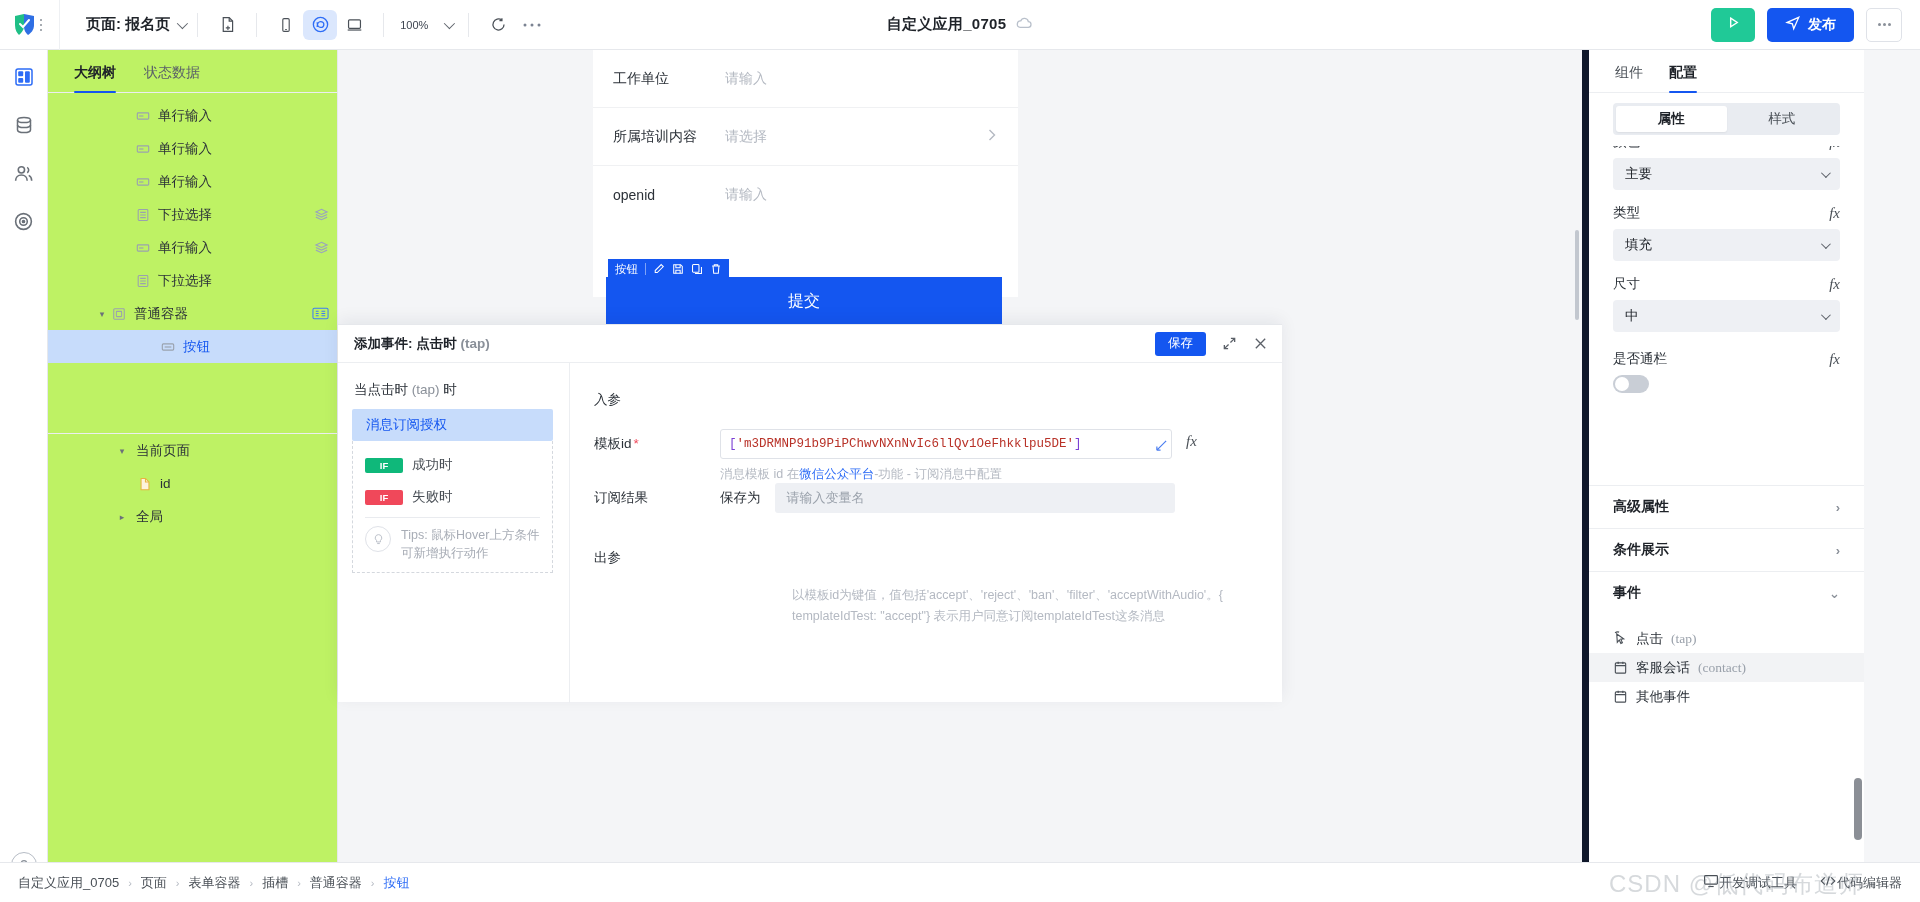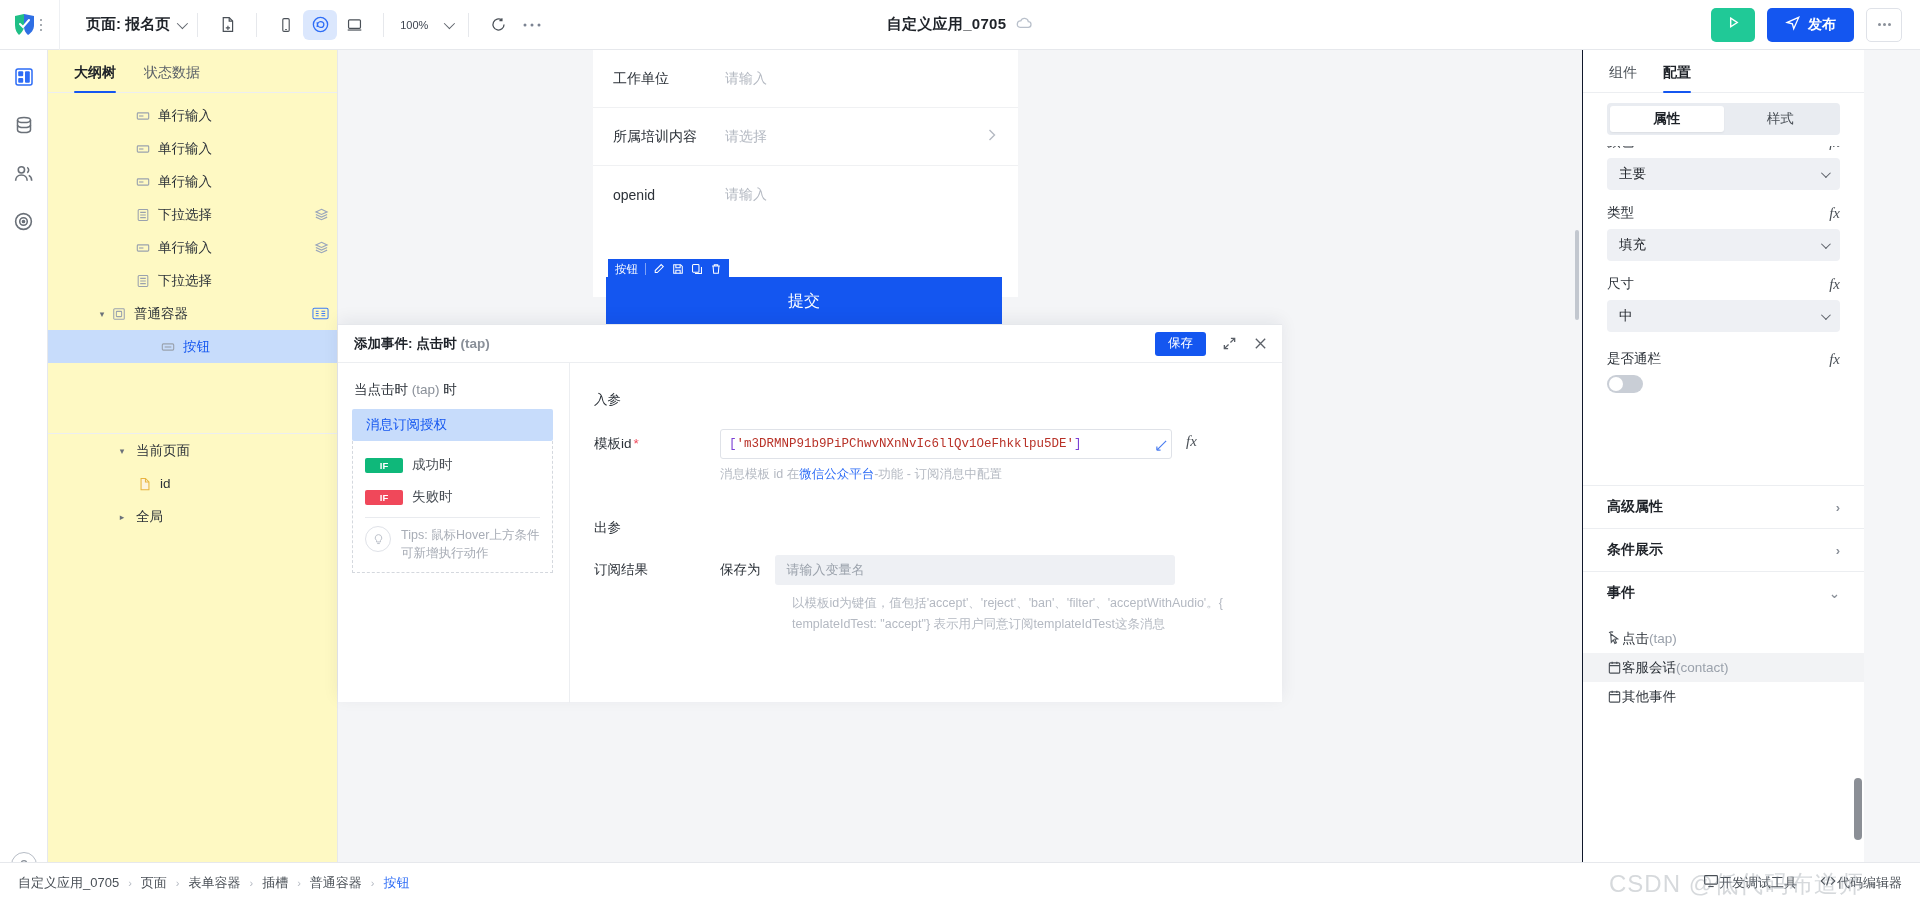--- a/index.html
+++ b/index.html
@@ -66,21 +66,21 @@
   .rail-ic { width: 26px; height: 26px; display: flex; align-items: center; justify-content: center;
     color: #6a7078; cursor: pointer; }
   .rail-ic.active { color: #2d6cf6; }
   .rail-help { position: absolute; bottom: 24px; left: 11px; width: 26px; height: 26px;
     border: 1.3px solid #b6bcc5; border-radius: 50%; color: #8a9099; font-size: 14px;
     display: flex; align-items: center; justify-content: center; cursor: pointer; }
 
   
   .outline {
     position: absolute; left: 48px; top: 50px; width: 290px; height: 852px;
-    background: #fef9c3; border-right: 1px solid #e6e8ec;
+    background: #bef264; border-right: 1px solid #e6e8ec;
   }
   .otabs { display: flex; gap: 28px; padding: 14px 26px 0; border-bottom: 1px solid #eceef1; }
   .otab { font-size: 14px; color: #5a6068; padding-bottom: 10px; cursor: pointer; position: relative; }
   .otab.active { color: #1f2329; font-weight: bold; }
   .otab.active::after { content: ""; position: absolute; left: 0; right: 0; bottom: -1px;
     height: 2.5px; background: #1456f0; border-radius: 2px; }
   .tree { padding-top: 6px; height: 340px; overflow: hidden; }
   .trow {
     height: 33px; display: flex; align-items: center; font-size: 13.5px; color: #2b3138;
     cursor: pointer; padding-right: 8px; position: relative;
@@ -174,21 +174,21 @@
   .hint a { color: #2d6cf6; text-decoration: none; cursor: pointer; }
   .saveas { display: flex; align-items: center; gap: 14px; }
   .saveas-lbl { font-size: 13.5px; color: #2b3138; }
   .var-input { width: 400px; height: 30px; background: #eef0f4; border-radius: 3px;
     font-size: 13px; color: #9aa1ab; display: flex; align-items: center; padding: 0 12px; cursor: text; }
   .hint2 { font-size: 12.5px; color: #b4b9c2; line-height: 21px; margin: 8px 0 0 198px; width: 460px; }
 
   
   .right {
     position: absolute; left: 1582px; top: 50px; width: 282px; height: 852px;
-    background: #fff; border-left: 1px solid #0f172a; text-align: center;
+    background: #fff; border-left: 7px solid #0f172a; text-align: center;
   }
   .rtabs { display: flex; gap: 26px; padding: 14px 26px 0; border-bottom: 1px solid #eceef1; }
   .rtab { font-size: 14px; color: #4a5057; padding-bottom: 10px; cursor: pointer; position: relative; }
   .rtab.active { color: #1f2329; font-weight: bold; }
   .rtab.active::after { content: ""; position: absolute; left: 0; right: 0; bottom: -1px;
     height: 2.5px; background: #1456f0; border-radius: 2px; }
   .seg { margin: 10px 24px 0; height: 32px; background: #e9ecf1; border-radius: 4px;
     display: flex; padding: 3px; }
   .seg div { flex: 1; display: flex; align-items: center; justify-content: center;
     font-size: 13.5px; color: #4a5057; border-radius: 3px; cursor: pointer; }
@@ -205,22 +205,22 @@
     border-bottom: 1.4px solid #5b6068; transform: rotate(45deg) translateY(-2px); }
   .toggle { width: 36px; height: 18px; border-radius: 10px; background: #c9ced6; position: relative; cursor: pointer; }
   .toggle::after { content: ""; position: absolute; left: 2px; top: 2px; width: 14px; height: 14px;
     border-radius: 50%; background: #fff; }
   .clip-top { position: absolute; left: 0; top: 0; width: 338px; height: 11px; background: #fff; }
 
   .sect { height: 43px; display: flex; align-items: center; padding: 0 24px; font-size: 14px;
     font-weight: bold; border-top: 1px solid #eceef1; cursor: pointer; }
   .sect .ar { margin-left: auto; color: #8a9099; font-size: 13px; }
   .evlist { padding: 10px 0 0; }
-  .evrow { height: 29px; display: flex; align-items: center; gap: 0; padding: 0 24px;
-    font-size: 13.5px; color: #2b3138; cursor: pointer; }
+  .evrow { height: 29px; display: flex; align-items: center; gap: 8px; padding: 0 24px;
+    font-size: 13.5px; color: #2b3138; cursor: pointer; font-family: Liberation Serif, serif; }
   .evrow.hl { background: #f2f3f5; }
   .evrow .dim { color: #9aa1ab; }
   .evrow .eic { color: #4a5057; display: flex; }
   .right-scroll { position: absolute; right: 2px; bottom: 62px; width: 8px; height: 62px;
     background: linear-gradient(#8b8f96, #8b8f96); border-radius: 4px; }
 
   
   .status {
     position: absolute; left: 0; bottom: 0; width: 1920px; height: 40px; background: #fff;
     border-top: 1px solid #e6e8ec; display: flex; align-items: center; padding: 0 18px;
@@ -627,30 +627,30 @@
                   <path d="M12 2 2 12M2 12h4M2 12V8"></path>
                 </svg>
             </span>
           </span>
           <span class="fx">fx</span>
         </div>
         <div class="hint">
           <span>消息模板 id 在</span><a>微信公众平台</a><span>-功能 - 订阅消息中配置</span>
         </div>
 
-        <div class="fld" style="margin-top:30px;margin-bottom:18px">
-          <span class="fld-lbl">出参</span>
-        </div>
-
         <div class="fld" style="margin-bottom:0">
           <span class="fld-lbl">订阅结果</span>
           <span class="saveas">
             <span class="saveas-lbl">保存为</span>
             <span class="var-input">请输入变量名</span>
           </span>
+        </div>
+
+        <div class="fld" style="margin-top:30px;margin-bottom:18px">
+          <span class="fld-lbl">出参</span>
         </div>
         <div class="hint2">以模板id为键值，值包括'accept'、'reject'、'ban'、'filter'、'acceptWithAudio'。{ templateIdTest: "accept"} 表示用户同意订阅templateIdTest这条消息</div>
       </div>
     </div>
   </div>
 
   <div class="right">
     <div class="rtabs">
       <div class="rtab">组件</div>
       <div class="rtab active">配置</div>

